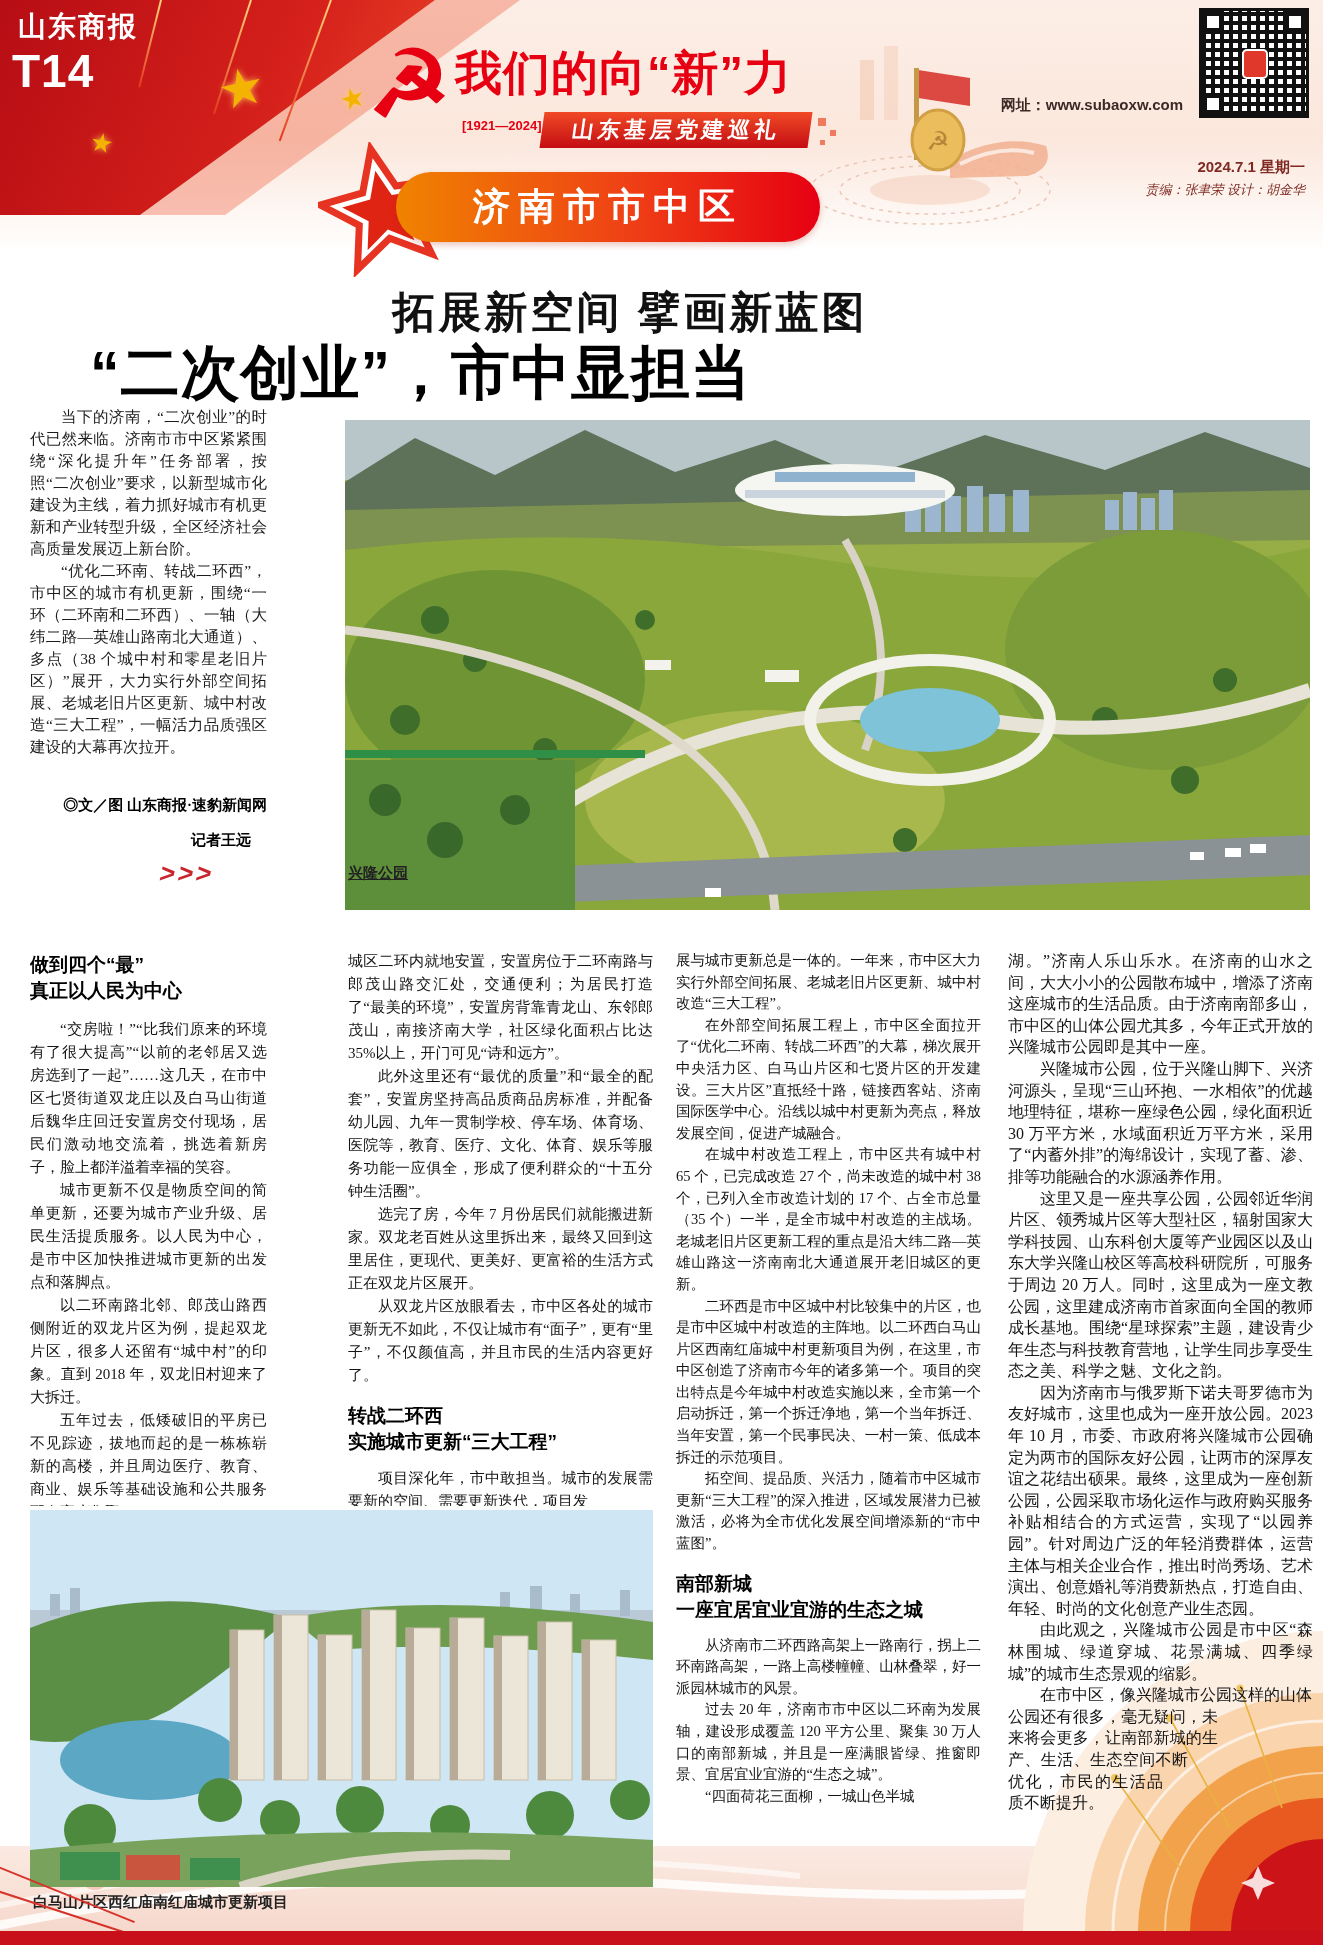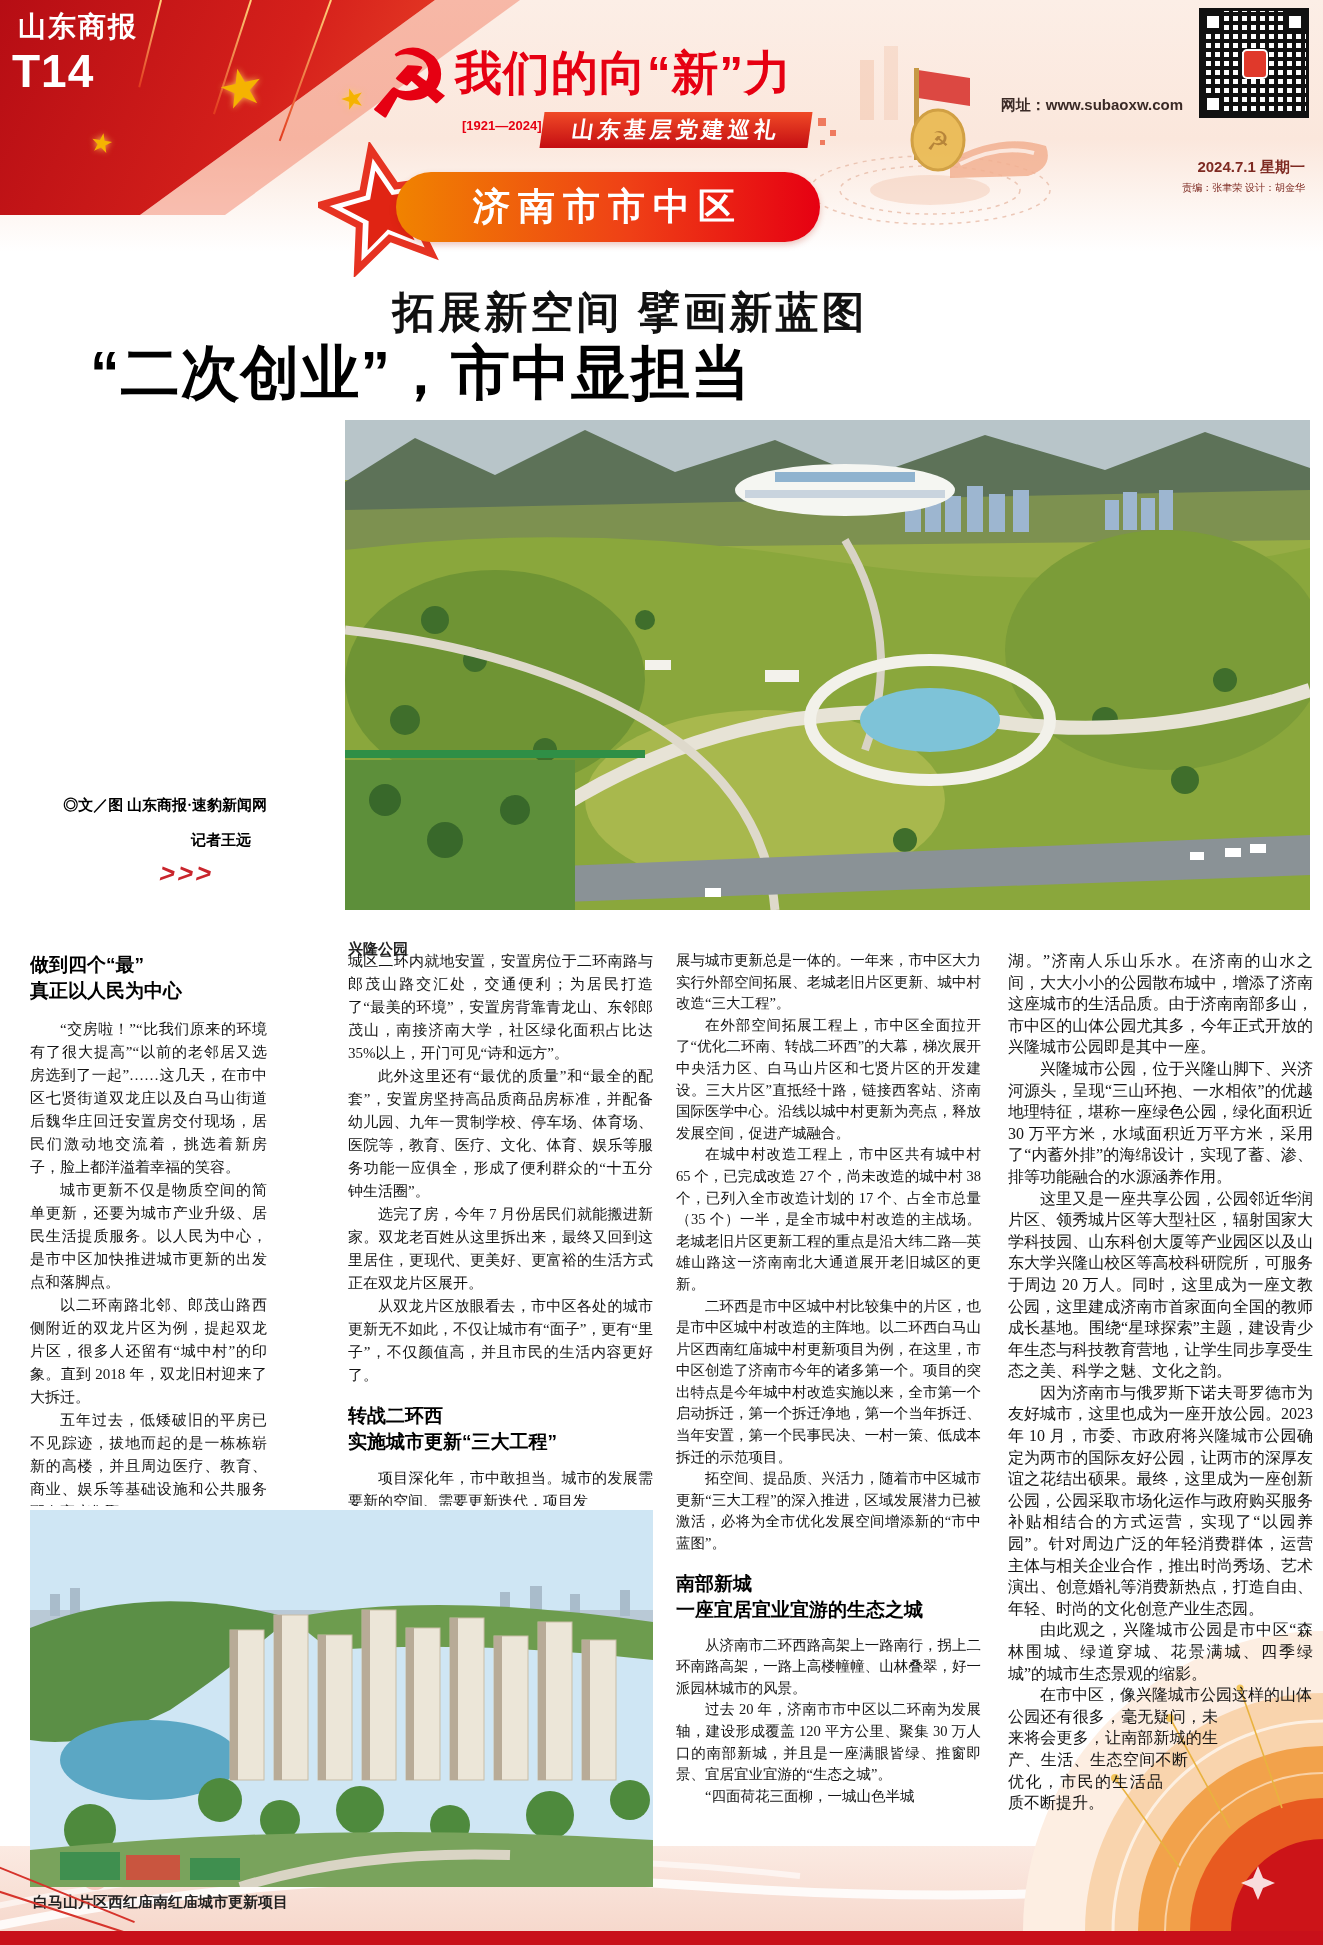--- a/index.html
+++ b/index.html
@@ -28,21 +28,21 @@
     color:#fff;font-weight:800;font-size:22px;letter-spacing:4px;text-align:center;line-height:36px;}
   .pix{position:absolute;background:#ef7a5e;}
   .train-deco{left:800px;top:40px;width:260px;height:200px;opacity:.8;}
   .url-label{right:140px;top:96px;font-size:15px;color:#3a2a26;font-weight:700;}
   .qr{right:14px;top:8px;width:104px;height:104px;background:#fff;border:3px solid #111;
       background-image:repeating-linear-gradient(0deg,#111 0 4px,transparent 4px 9px),
                        repeating-linear-gradient(90deg,#111 0 4px,#fff 4px 9px);}
   .qr .eye{position:absolute;width:22px;height:22px;border:5px solid #111;background:#fff;box-sizing:border-box;}
   .qr .logo{position:absolute;left:40px;top:38px;width:22px;height:26px;background:#e0392b;border-radius:5px;border:2px solid #fff;}
   .date-label{right:18px;top:158px;font-size:15px;color:#7e2a22;font-weight:700;}
-  .credits-label{right:18px;top:181px;font-size:10px;color:#7e2a22;}
+  .credits-label{right:18px;top:181px;font-size:13px;color:#7e2a22;font-style:italic;}
 
   
   .region-pill{left:396px;top:172px;width:424px;height:70px;border-radius:38px;
     background:linear-gradient(90deg,#f08300,#ef4016 55%,#e60012);
     color:#fff;text-align:center;line-height:70px;font-size:37px;font-weight:900;letter-spacing:8px;
     font-family:"Liberation Serif",serif;box-shadow:0 3px 6px rgba(180,30,10,.25);}
   .region-star{left:318px;top:142px;width:130px;height:135px;}
   .kicker{left:150px;top:284px;width:960px;text-align:center;font-size:43px;font-weight:900;color:#111;letter-spacing:3px;}
   .main-headline{left:90px;top:334px;width:1080px;text-align:left;font-size:59px;font-weight:700;color:#000;letter-spacing:1px;}
 
@@ -63,21 +63,21 @@
   .col-4{left:1008px;width:305px;height:958px;font-size:16px;line-height:21.6px;overflow:hidden;z-index:3;}
   .subhead{font-family:"Liberation Sans",sans-serif;font-weight:800;font-size:19px;line-height:26px;
     color:#000;text-align:left;margin:16px 0 12px;}
   .subhead.first{margin-top:2px;margin-bottom:14px;}
   .sp{float:right;clear:right;}
 
   
   .main-photo{left:345px;top:420px;width:965px;height:490px;overflow:hidden;background:#8fae3e;}
   .bottom-photo{left:30px;top:1510px;width:623px;height:377px;overflow:hidden;background:#cfe6f4;z-index:2;}
   .caption{font-weight:700;font-size:15px;color:#222;font-family:"Liberation Sans",sans-serif;}
-  .cap-main{left:348px;top:940px;}
+  .cap-main{left:348px;top:864px;text-decoration:underline;}
   .cap-bottom{left:33px;top:1893px;z-index:4;}
 
   
   .footer-band{left:0;top:1846px;width:1323px;height:86px;
     background:linear-gradient(180deg,#fbeae2,#f6d8cc);z-index:1;}
   .red-bar{left:0;top:1931px;width:1323px;height:14px;background:#c8101a;z-index:5;}
   .corner-deco{left:1020px;top:1598px;width:303px;height:333px;z-index:2;pointer-events:none;}
   .red-line{position:absolute;height:2px;background:#d6332b;z-index:4;}
 </style>
 </head>
@@ -132,20 +132,24 @@
   </div>
 
   <svg class="abs region-star" viewBox="0 0 130 135">
     <path d="M65 6 L82 47 L126 50 L92 78 L103 121 L65 97 L27 121 L38 78 L4 50 L48 47 Z" fill="#fff" stroke="#e63322" stroke-width="7" transform="rotate(-12 65 65)"></path>
     <path d="M65 28 L76 55 L105 57 L82 76 L89 104 L65 88 L41 104 L48 76 L25 57 L54 55 Z" fill="#e02413" transform="rotate(-12 65 65)"></path>
   </svg>
   <div class="abs region-pill">济南市市中区</div>
   <div class="abs kicker">拓展新空间 擘画新蓝图</div>
   <div class="abs main-headline">“二次创业”，市中显担当</div>
 
+  <div class="abs intro-col serif">
+    <p>当下的济南，“二次创业”的时代已然来临。济南市市中区紧紧围绕“深化提升年”任务部署，按照“二次创业”要求，以新型城市化建设为主线，着力抓好城市有机更新和产业转型升级，全区经济社会高质量发展迈上新台阶。</p>
+    <p>“优化二环南、转战二环西”，市中区的城市有机更新，围绕“一环（二环南和二环西）、一轴（大纬二路—英雄山路南北大通道）、多点（38 个城中村和零星老旧片区）”展开，大力实行外部空间拓展、老城老旧片区更新、城中村改造“三大工程”，一幅活力品质强区建设的大幕再次拉开。</p>
+  </div>
   <div class="abs byline serif">
     <div>◎文／图 山东商报·速豹新闻网</div>
     <div class="l2">记者王远</div>
   </div>
   <div class="abs more">&gt;&gt;&gt;</div>
 
   <div class="abs main-photo">
     <svg width="965" height="490" viewBox="0 0 965 490">
       <rect width="965" height="490" fill="#97ad45"></rect>
       <rect width="965" height="60" fill="#b8c5c9"></rect>

